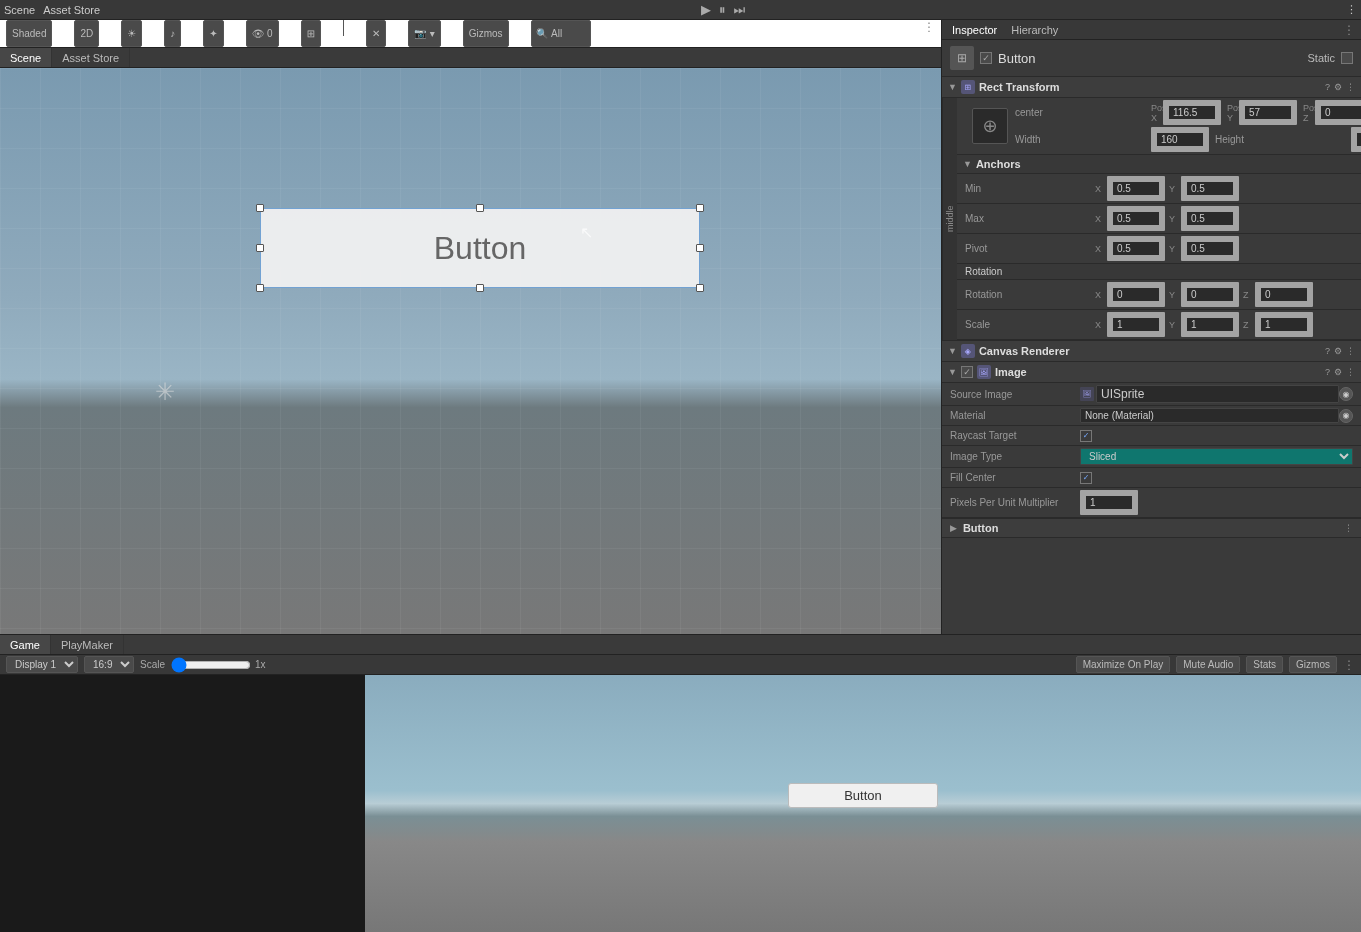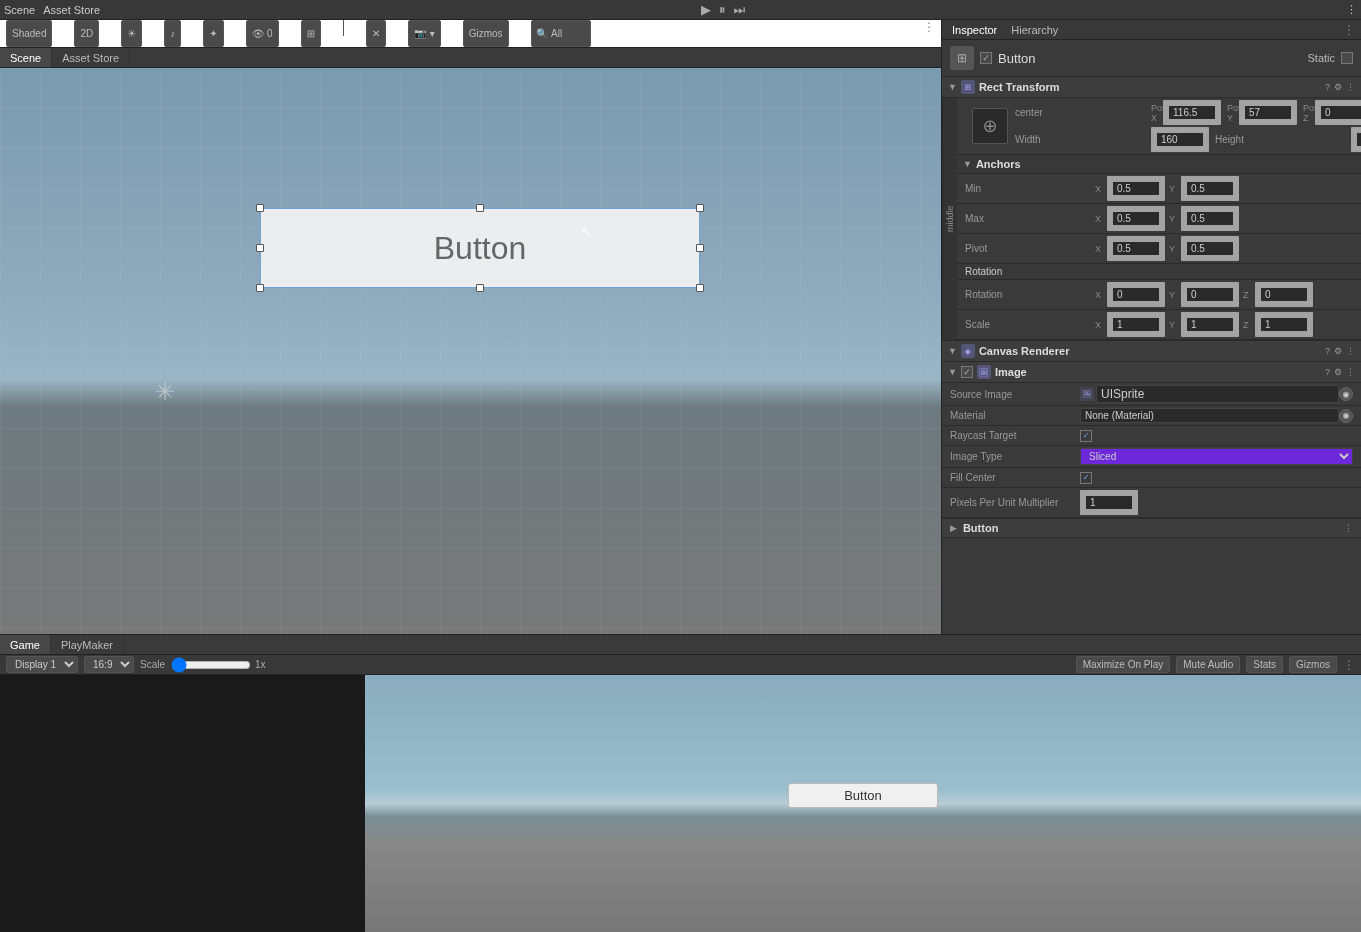--- a/index.html
+++ b/index.html
@@ -94,21 +94,21 @@
     .source-row { display: flex; align-items: center; padding: 2px 8px; border-bottom: 1px solid #2a2a2a; }
     .source-icon { width: 14px; height: 14px; background: #445; display: flex; align-items: center; justify-content: center; font-size: 7px; color: #aaf; border-radius: 1px; margin-right: 2px; }
     .source-input { font-size: 12px; background: #2a2a2a; border: 1px solid #444; color: #ccc; padding: 1px 4px; border-radius: 1px; flex: 1; }
     .circle-btn { width: 14px; height: 14px; border-radius: 50%; background: #555; border: 1px solid #666; display: flex; align-items: center; justify-content: center; font-size: 8px; color: #ccc; cursor: pointer; }
 
     
     .color-swatch { flex: 1; height: 14px; background: white; border: 1px solid #555; }
     .color-picker-btn { width: 14px; height: 14px; background: #3a3a3a; border: 1px solid #555; cursor: pointer; display: flex; align-items: center; justify-content: center; font-size: 8px; color: #ccc; }
 
     
-    .prop-dropdown { font-size: 10px; background: #6d28d9; border: 1px solid #444; color: #ccc; padding: 1px 4px; border-radius: 1px; flex: 1; }
+    .prop-dropdown { font-size: 10px; background: #0f766e; border: 1px solid #444; color: #ccc; padding: 1px 4px; border-radius: 1px; flex: 1; }
 
     
     .bottom-section { height: 298px; border-top: 1px solid #222; display: flex; flex-direction: column; }
     .game-toolbar { display: flex; align-items: center; background: #383838; height: 20px; border-bottom: 1px solid #222; padding: 0 6px; gap: 6px; }
     .game-tab-bar { display: flex; align-items: center; background: #3a3a3a; height: 20px; border-bottom: 1px solid #222; }
     .game-viewport { flex: 1; display: flex; background: #222; position: relative; }
     .game-left { width: 365px; background: #1a1a1a; }
     .game-right { flex: 1; position: relative; overflow: hidden; }
     .game-sky { position: absolute; top: 0; left: 0; right: 0; bottom: 0; background: linear-gradient(180deg, #8aacbe 0%, #9bbfce 45%, #b8cdd5 50%, #7a8f95 55%, #888 65%, #777 100%); }
     .game-button { position: absolute; top: 108px; left: 50%; transform: translateX(-50%); background: #f0f0f0; border: 1px solid #bbb; border-radius: 3px; padding: 4px 40px; font-size: 13px; color: #333; cursor: pointer; min-width: 150px; text-align: center; }

